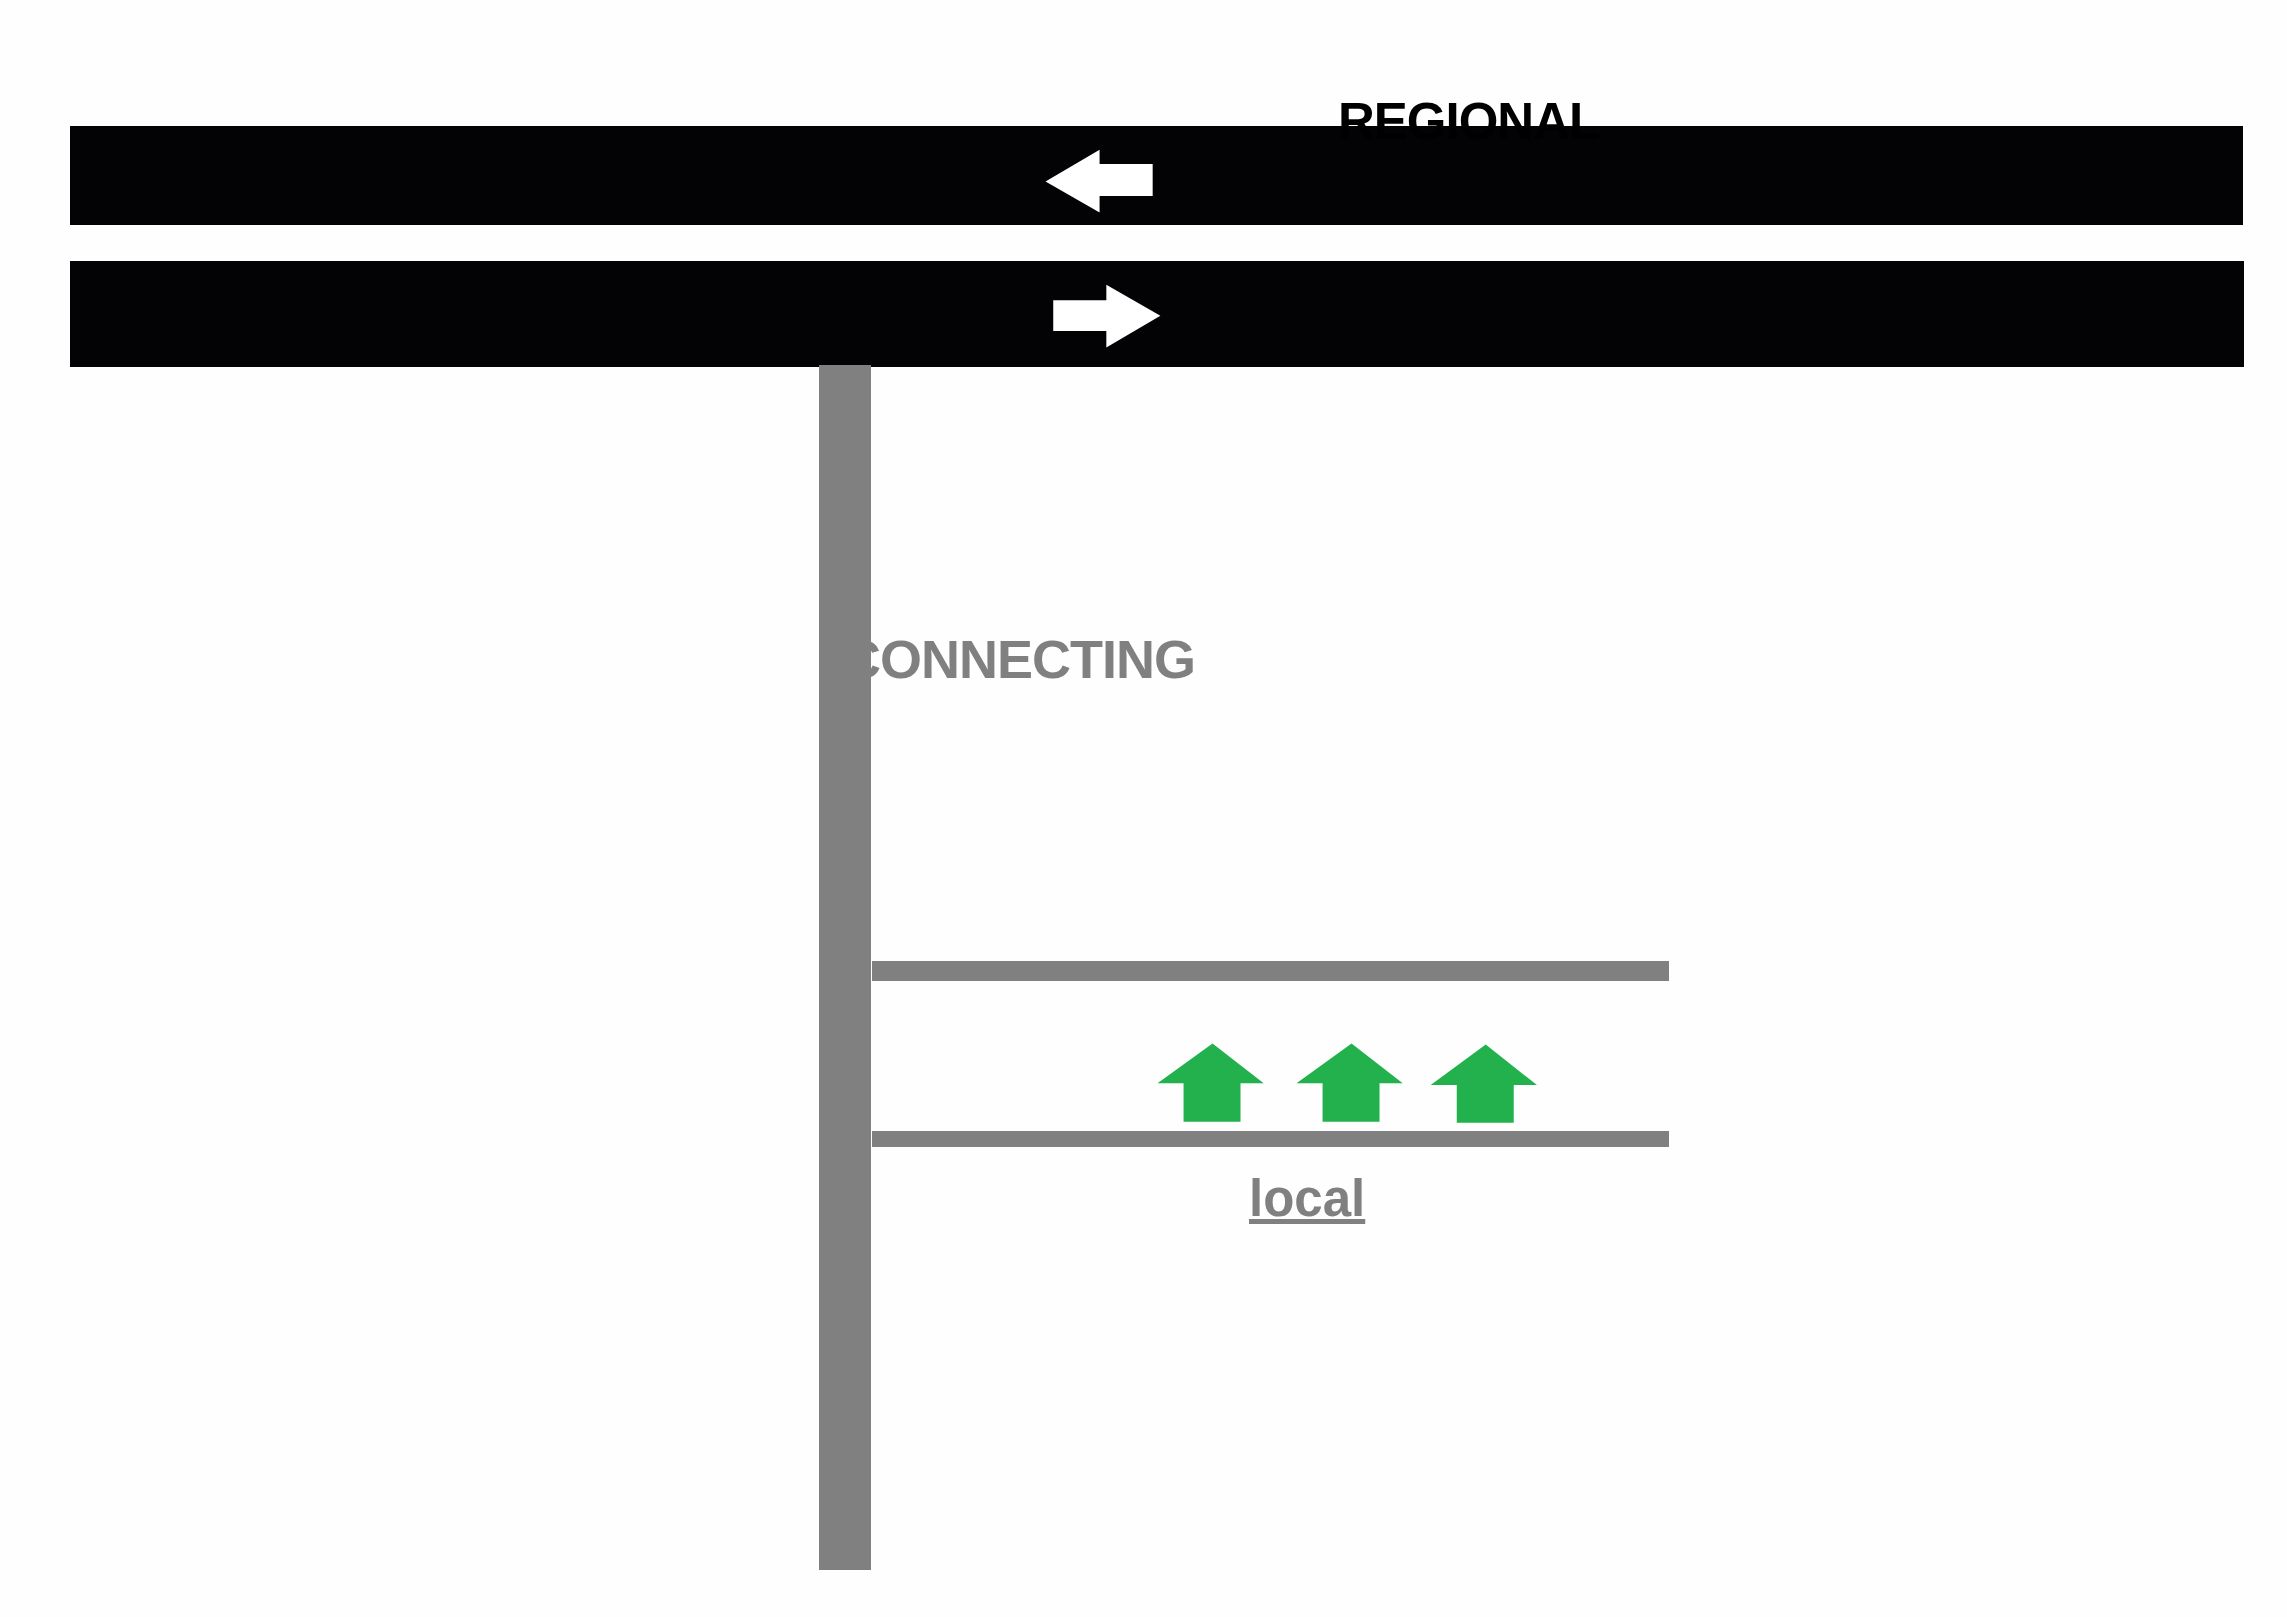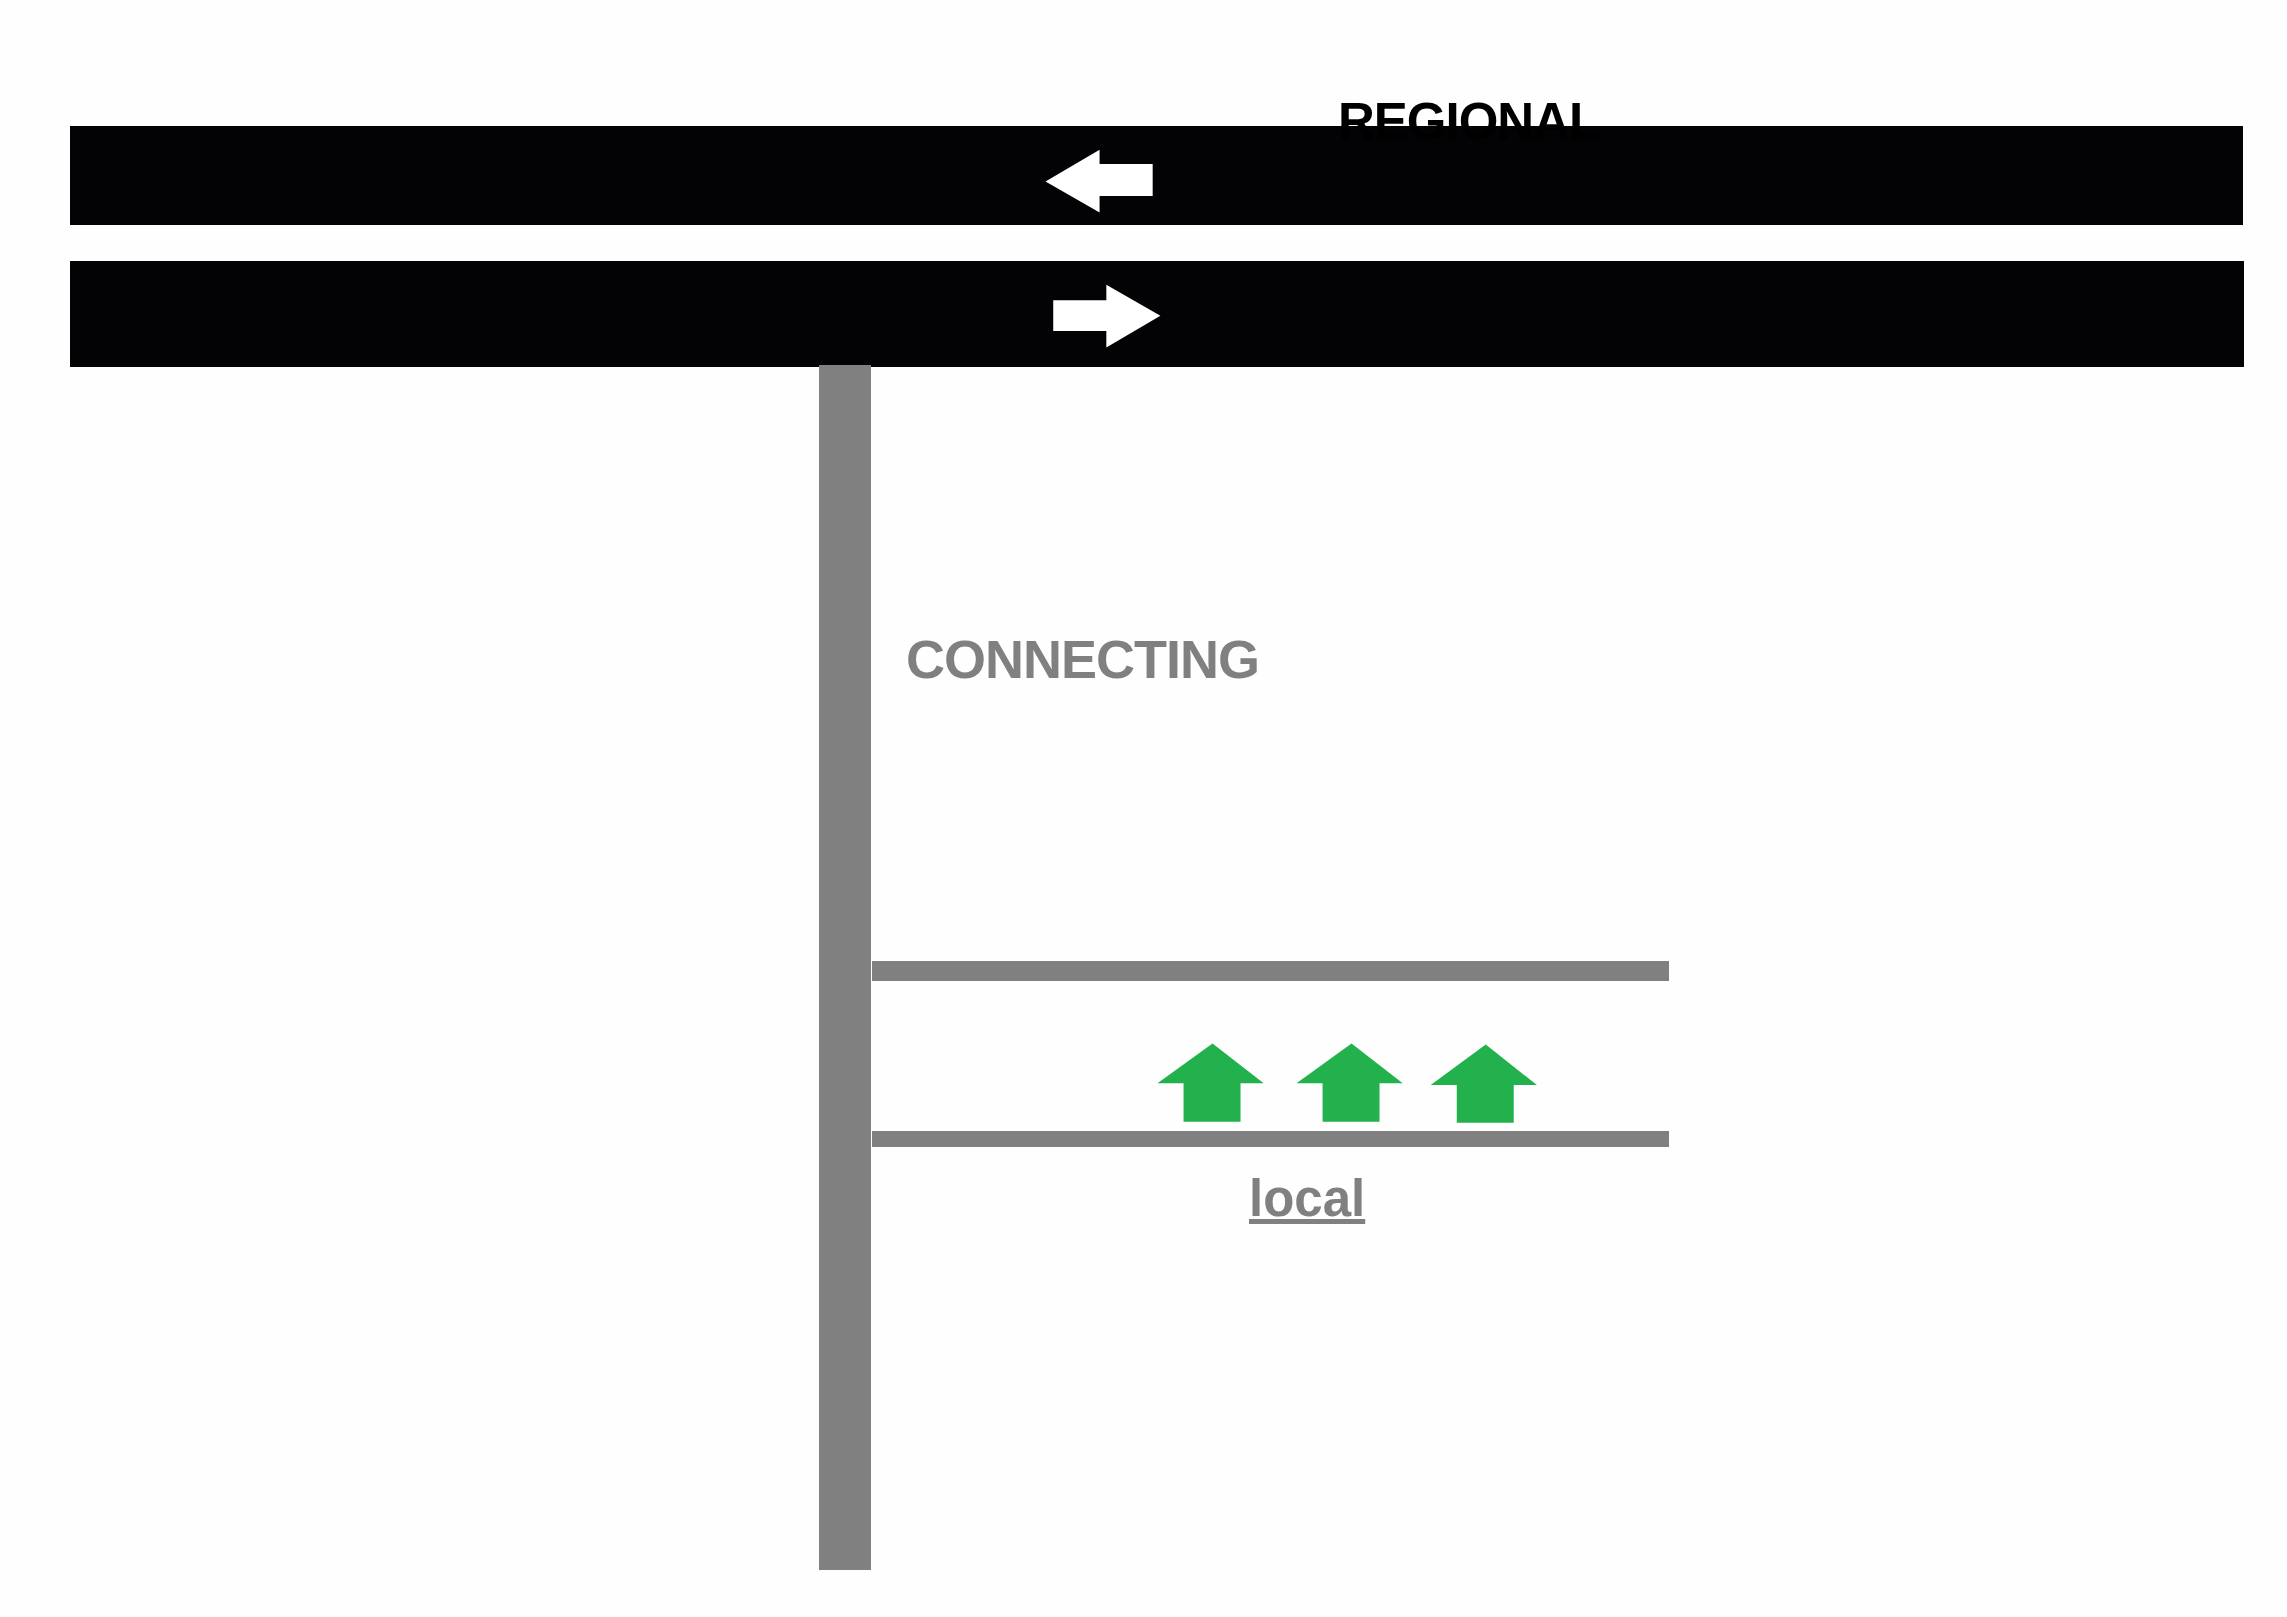--- a/index.html
+++ b/index.html
@@ -3,21 +3,21 @@
 <meta charset="utf-8">
 <style>
   html, body { margin: 0; padding: 0; background: #fefefe; }
   body { width: 2287px; height: 1617px; position: relative; overflow: hidden;
          font-family: "Liberation Sans", sans-serif; }
   .abs { position: absolute; }
   .road-regional { background: #030205; }
   .road-gray { background: #808080; }
   .lbl { position: absolute; font-weight: bold; white-space: nowrap; line-height: 1; }
   #lbl-regional { left: 1338px; top: 53px; font-size: 51px; letter-spacing: -1px; color: #000; margin-top: 43px; }
-  #lbl-connecting { left: 906px; top: 632px; font-size: 54px; letter-spacing: -1px; }
+  #lbl-connecting { left: 842px; top: 632px; font-size: 54px; letter-spacing: -1px; }
   #lbl-local { left: 1249px; top: 1173px; font-size: 51px; text-decoration: underline; }
   svg.overlay { position: absolute; left: 0; top: 0; width: 2287px; height: 1617px; }
 </style>
 </head>
 <body style="background: rgb(254, 254, 254);">
 
 <div class="abs road-regional" style="left: 70px; top: 126px; width: 2173px; height: 99px; background: rgb(3, 2, 5);"></div>
 <div class="abs road-regional" style="left: 70px; top: 261px; width: 2174px; height: 106px; background: rgb(3, 2, 5);"></div>
 
 <div class="abs road-gray" style="left: 819px; top: 365px; width: 52px; height: 1205px; background: rgb(128, 128, 128);"></div>

